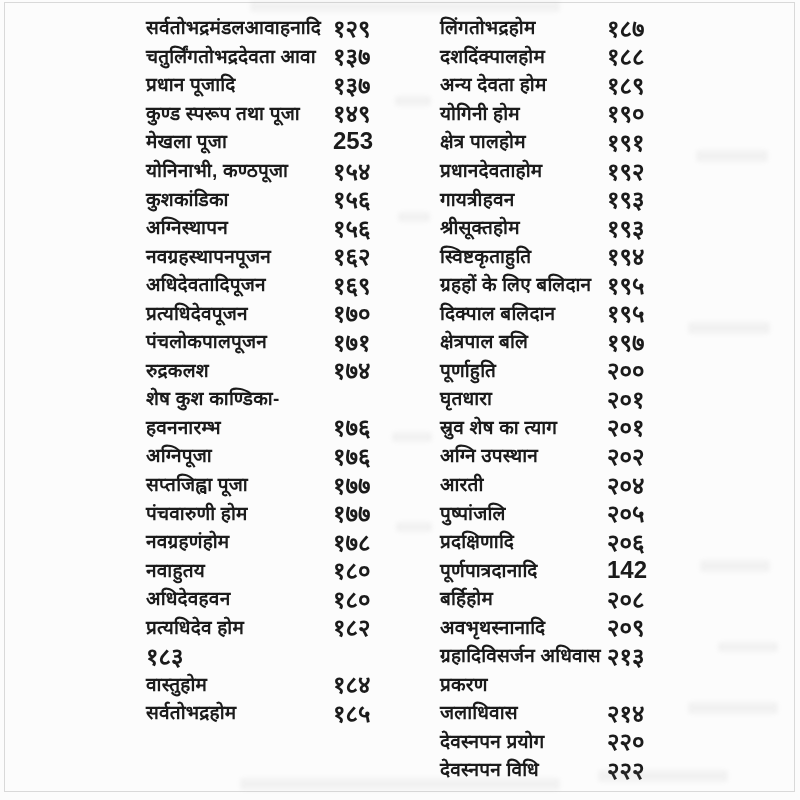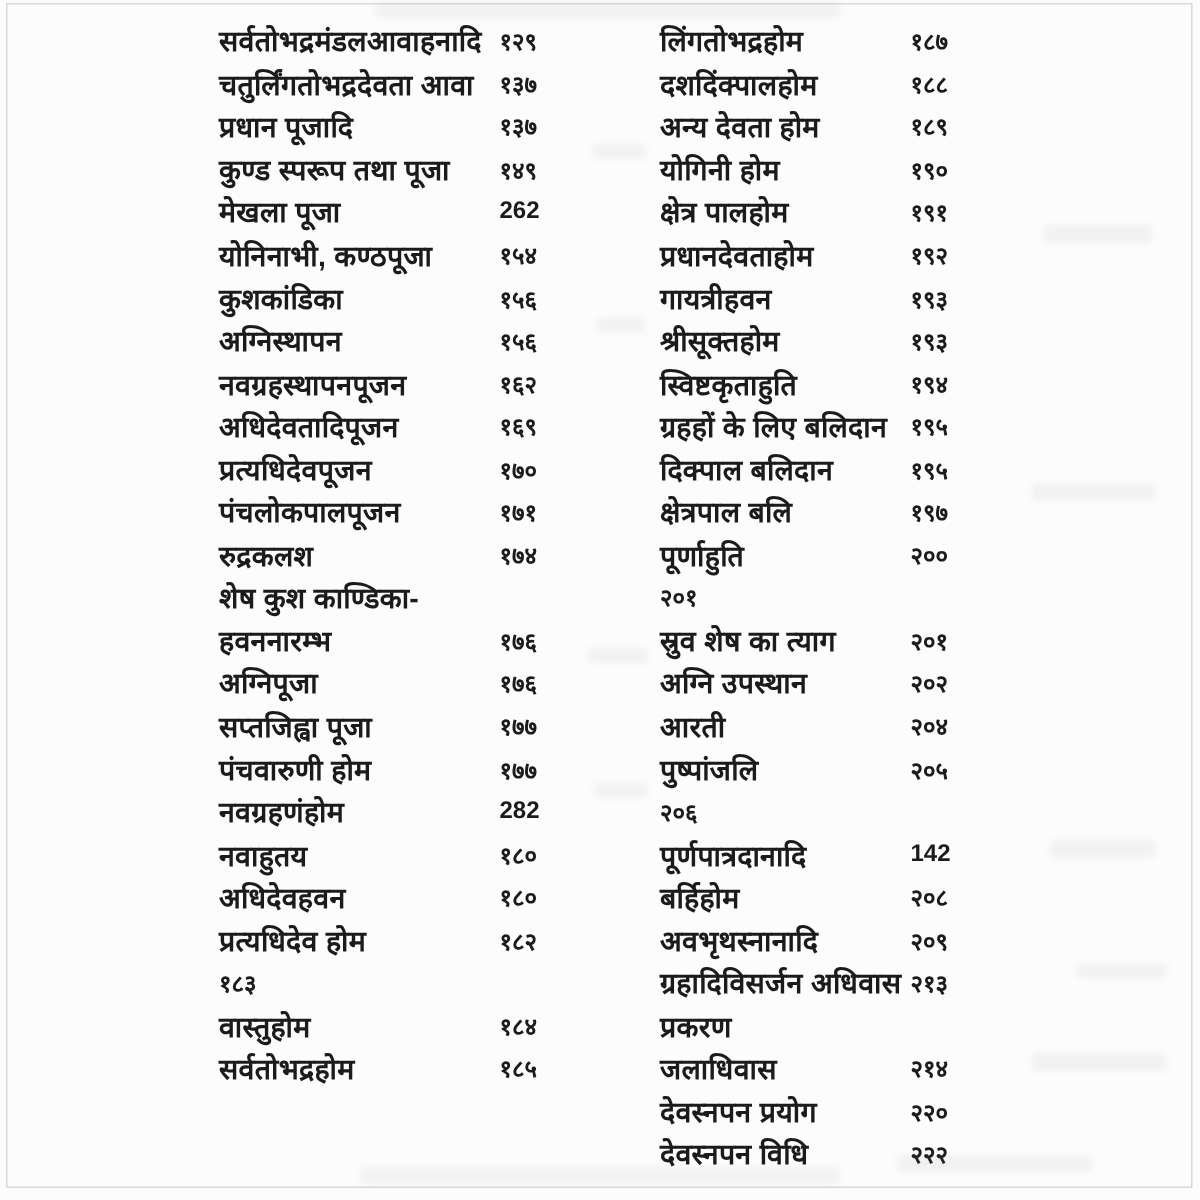--- a/index.html
+++ b/index.html
@@ -38,21 +38,21 @@
     flex: 0 0 auto;
     font-size: 19px;
     font-weight: 700;
     color: var(--ink, #1b1b1b);
     letter-spacing: 0.2px;
   }
   .col-left  .title { width: 187px; }
   .col-right .title { width: 167px; }
   .num {
     flex: 0 0 auto;
-    font-size: 16px;
+    font-size: 24px;
     font-weight: 700;
     color: var(--ink, #1b1b1b);
   }
   
   .artifact {
     position: absolute;
     background: #8f8f8f;
     opacity: 0.09;
     filter: blur(2px);
     border-radius: 3px;
@@ -82,21 +82,21 @@
     <span class="num">१३७</span>
   </div>
 
   <div class="row">
     <span class="title">कुण्ड स्परूप तथा पूजा</span>
     <span class="num">१४९</span>
   </div>
 
   <div class="row">
     <span class="title">मेखला पूजा</span>
-    <span class="num">262</span>
+    <span class="num">253</span>
   </div>
 
   <div class="row">
     <span class="title">योनिनाभी, कण्ठपूजा</span>
     <span class="num">१५४</span>
   </div>
 
   <div class="row">
     <span class="title">कुशकांडिका</span>
     <span class="num">१५६</span>
@@ -153,21 +153,21 @@
     <span class="num">१७७</span>
   </div>
 
   <div class="row">
     <span class="title">पंचवारुणी होम</span>
     <span class="num">१७७</span>
   </div>
 
   <div class="row">
     <span class="title">नवग्रहणंहोम</span>
-    <span class="num">282</span>
+    <span class="num">१७८</span>
   </div>
 
   <div class="row">
     <span class="title">नवाहुतय</span>
     <span class="num">१८०</span>
   </div>
 
   <div class="row">
     <span class="title">अधिदेवहवन</span>
     <span class="num">१८०</span>
@@ -252,20 +252,21 @@
     <span class="title">क्षेत्रपाल बलि</span>
     <span class="num">१९७</span>
   </div>
 
   <div class="row">
     <span class="title">पूर्णाहुति</span>
     <span class="num">२००</span>
   </div>
 
   <div class="row">
+    <span class="title">घृतधारा</span>
     <span class="num">२०१</span>
   </div>
 
   <div class="row">
     <span class="title">स्रुव शेष का त्याग</span>
     <span class="num">२०१</span>
   </div>
 
   <div class="row">
     <span class="title">अग्नि उपस्थान</span>
@@ -276,20 +277,21 @@
     <span class="title">आरती</span>
     <span class="num">२०४</span>
   </div>
 
   <div class="row">
     <span class="title">पुष्पांजलि</span>
     <span class="num">२०५</span>
   </div>
 
   <div class="row">
+    <span class="title">प्रदक्षिणादि</span>
     <span class="num">२०६</span>
   </div>
 
   <div class="row">
     <span class="title">पूर्णपात्रदानादि</span>
     <span class="num">142</span>
   </div>
 
   <div class="row">
     <span class="title">बर्हिहोम</span>

